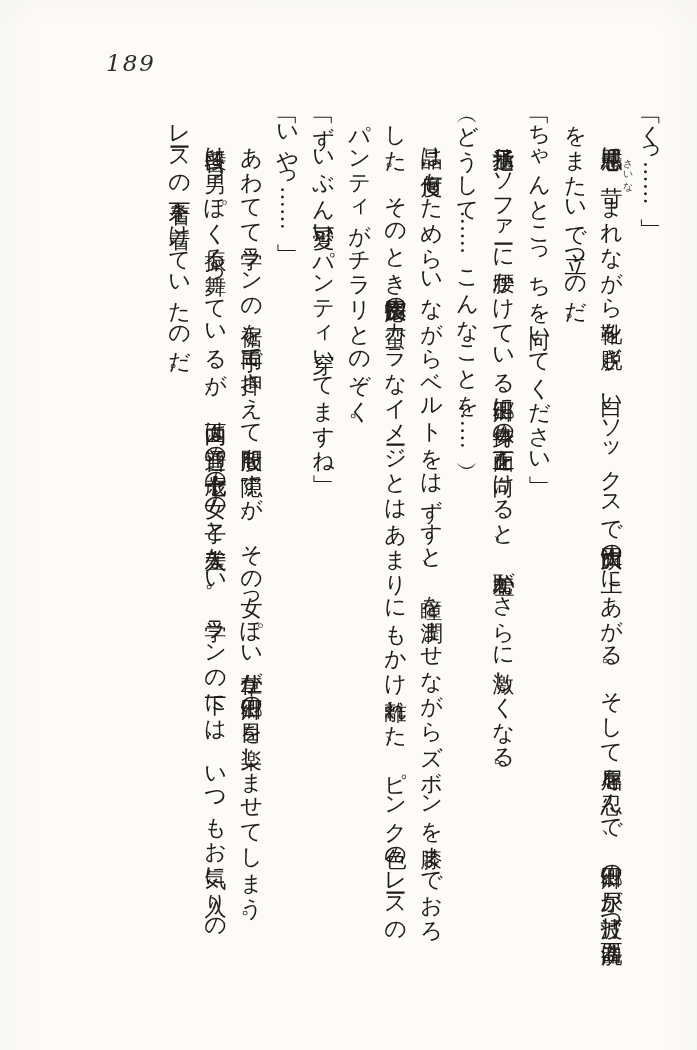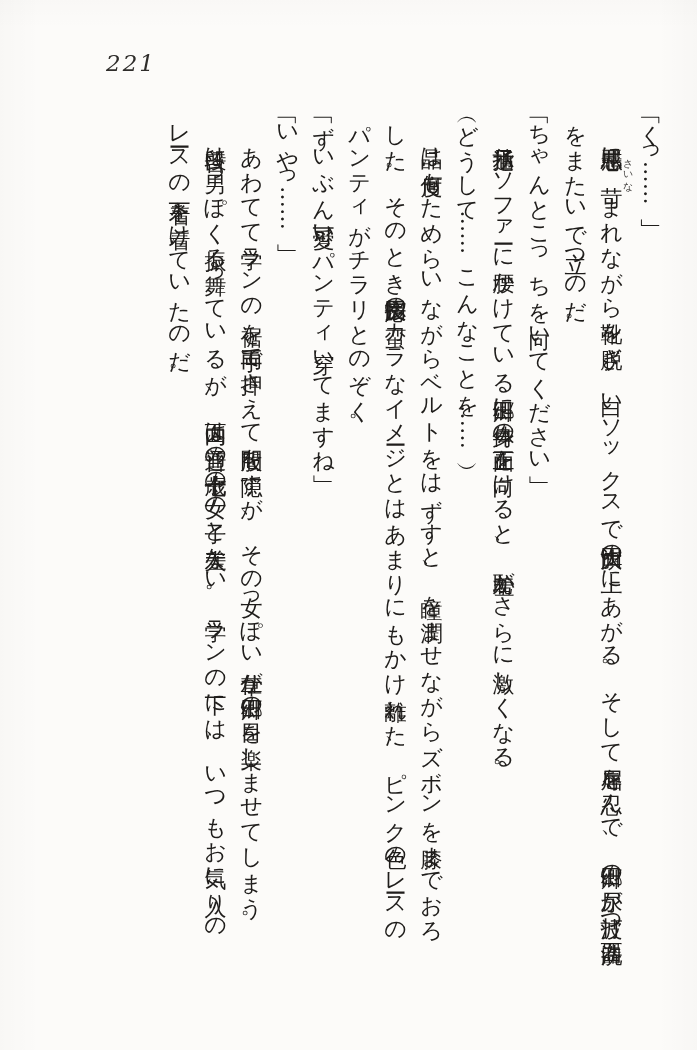--- a/index.html
+++ b/index.html
@@ -61,21 +61,21 @@
     font-size: 10px;
     letter-spacing: 0;
     color: #3a3836;
   }
 </style>
 </head>
 <body>
 
 <div class="page-surface"></div>
 
-<div class="page-number">221</div>
+<div class="page-number">189</div>
 
 <div class="page-text">
     <p class="para">「くっ……」</p>
     <p class="para indent">罪悪感に<ruby>苛<rt>さいな</rt></ruby>まれながら靴を脱ぎ、白いソックスで大団旗の上にあがる。そして屈辱を忍んで、郷田の尿が波打つ洗面器をまたいで立つのだ。</p>
     <p class="para">「ちゃんとこっちを向いてください」</p>
     <p class="para indent">指示通りソファーに腰かけている郷田に身体の正面を向けると、羞恥がさらに激しくなる。</p>
     <p class="para">（どうして……こんなことを……）</p>
     <p class="para indent">晶は何度もためらいながらベルトをはずすと、瞳を潤ませながらズボンを膝までおろした。そのとき応援団長の蛮カラなイメージとはあまりにもかけ離れた、ピンク色のレースのパンティがチラリとのぞく。</p>
     <p class="para">「ずいぶん可愛いパンティ穿いてますね」</p>
     <p class="para">「いやっ……」</p>

